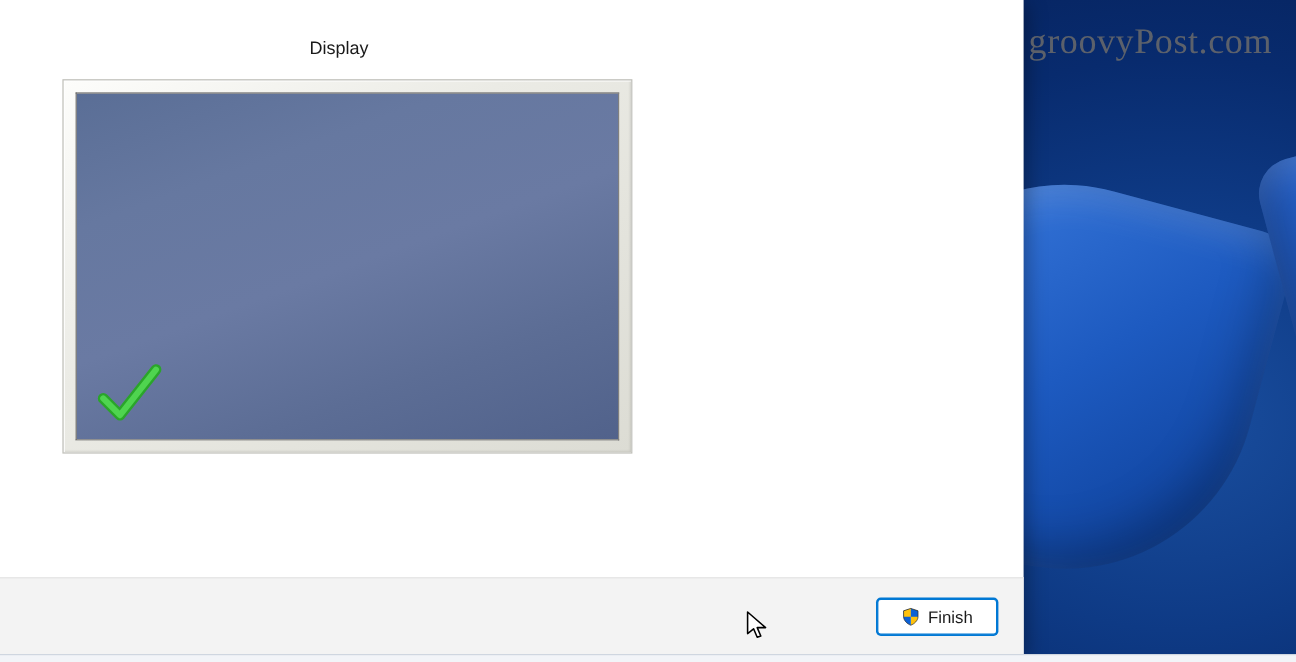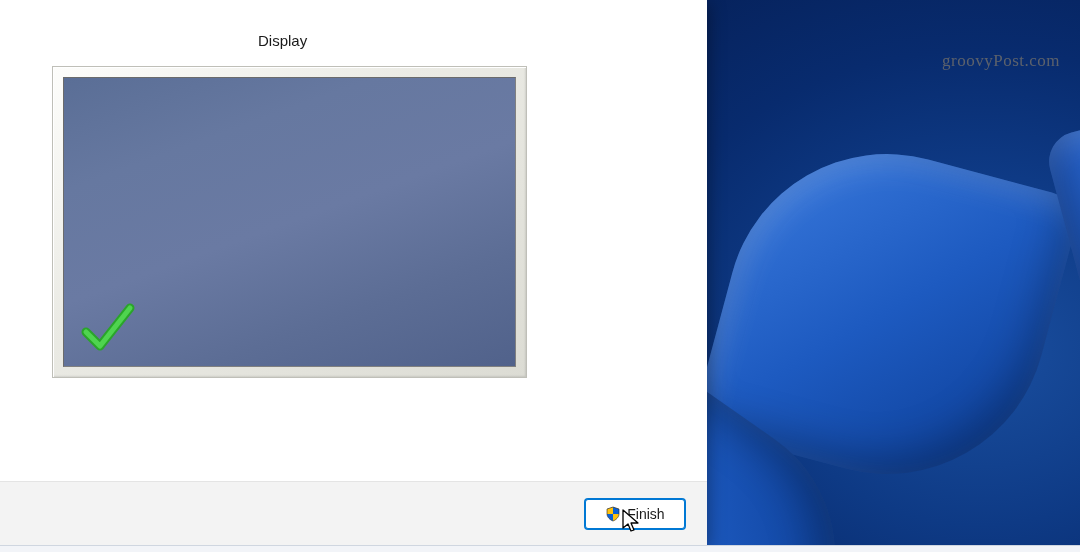--- a/index.html
+++ b/index.html
@@ -42,32 +42,31 @@
     .petal.p1 { width: 320px; height: 320px; top: 140px; left: 120px; transform: rotate(15deg); }
     .petal.p2 { width: 300px; height: 300px; top: 80px; left: 260px; transform: rotate(75deg); background: linear-gradient(135deg, #4a8ae8 0%, #2560c8 50%, #0d3f98 100%); }
     .petal.p5 { width: 280px; height: 280px; top: 190px; left: 50px; transform: rotate(305deg); }
 
     .watermark {
       position: absolute;
       top: 18px;
       right: 20px;
       color: #6b6b6b;
       font-family: Georgia, "Times New Roman", serif;
-      font-size: 17px;
+      font-size: 30px;
       letter-spacing: 0.5px;
       z-index: 50;
       opacity: 0.85;
-      margin-top: 33px;
     }
 
     .dialog {
       position: absolute;
       top: 0;
       left: 0;
-      width: 707px;
+      width: 853px;
       height: 545px;
       background: #ffffff;
       box-shadow: 2px 4px 16px rgba(0,0,0,0.35);
       z-index: 10;
       display: flex;
       flex-direction: column;
     }
     .dialog-body {
       flex: 1;
       position: relative;

